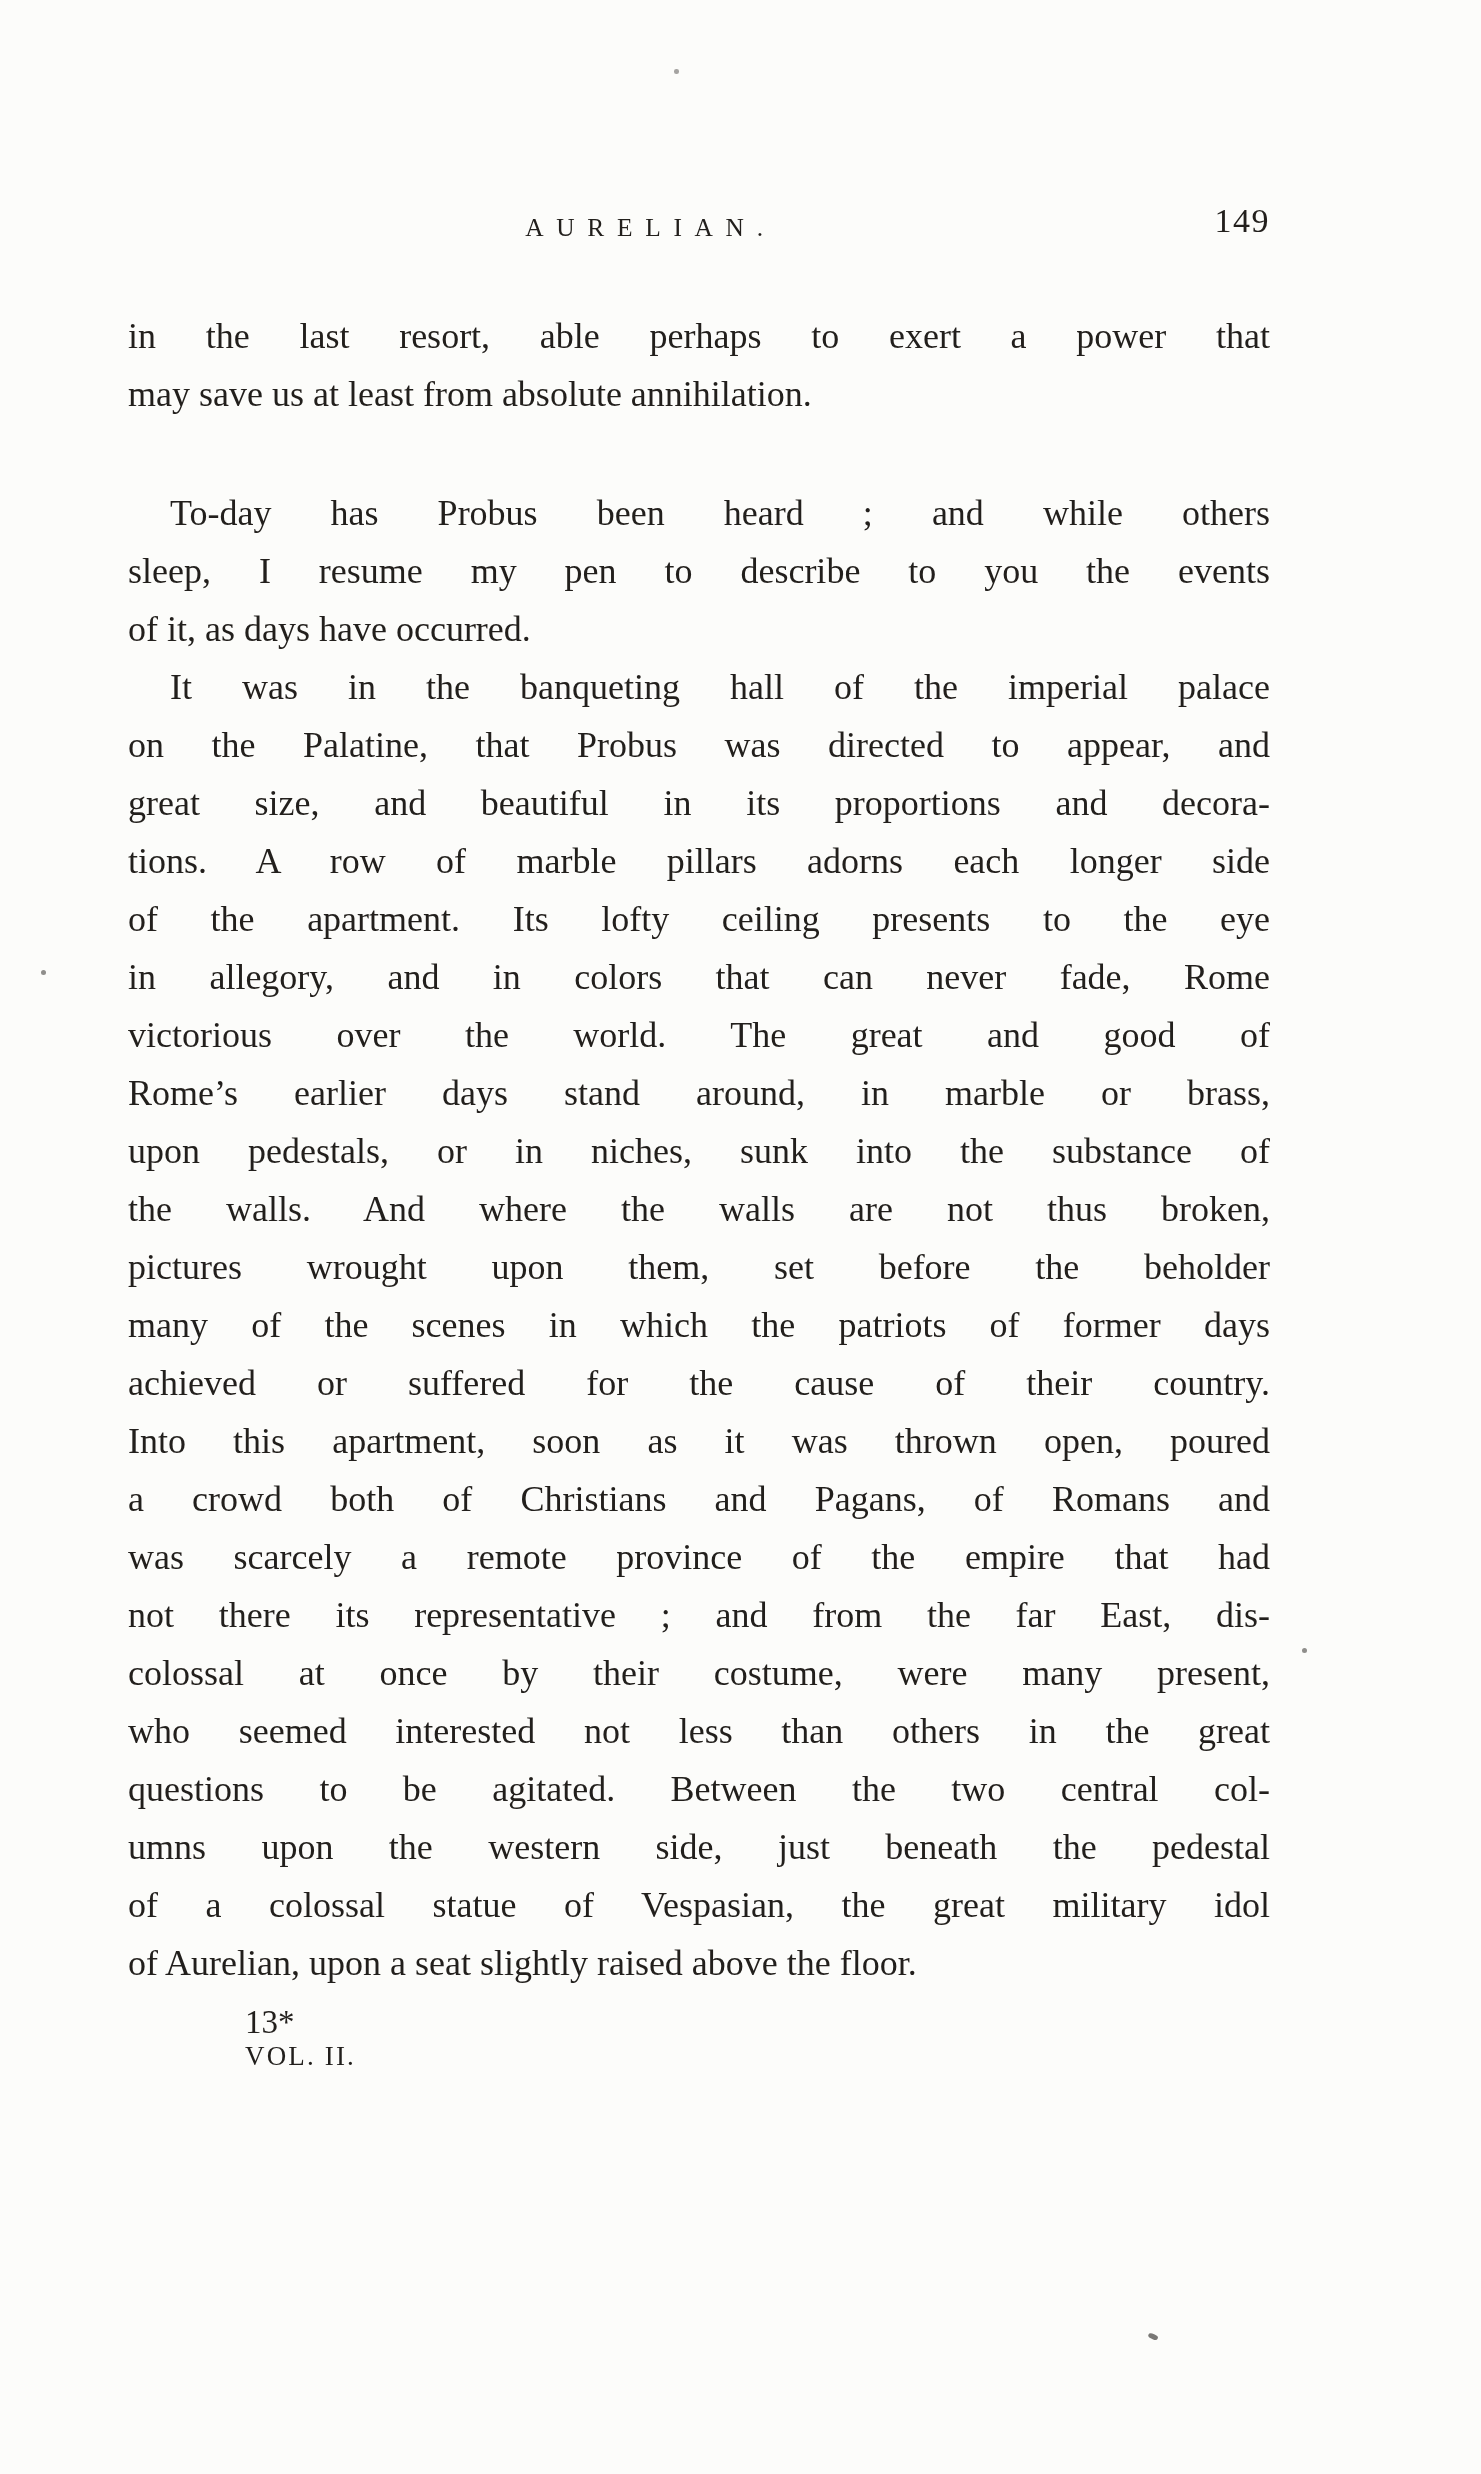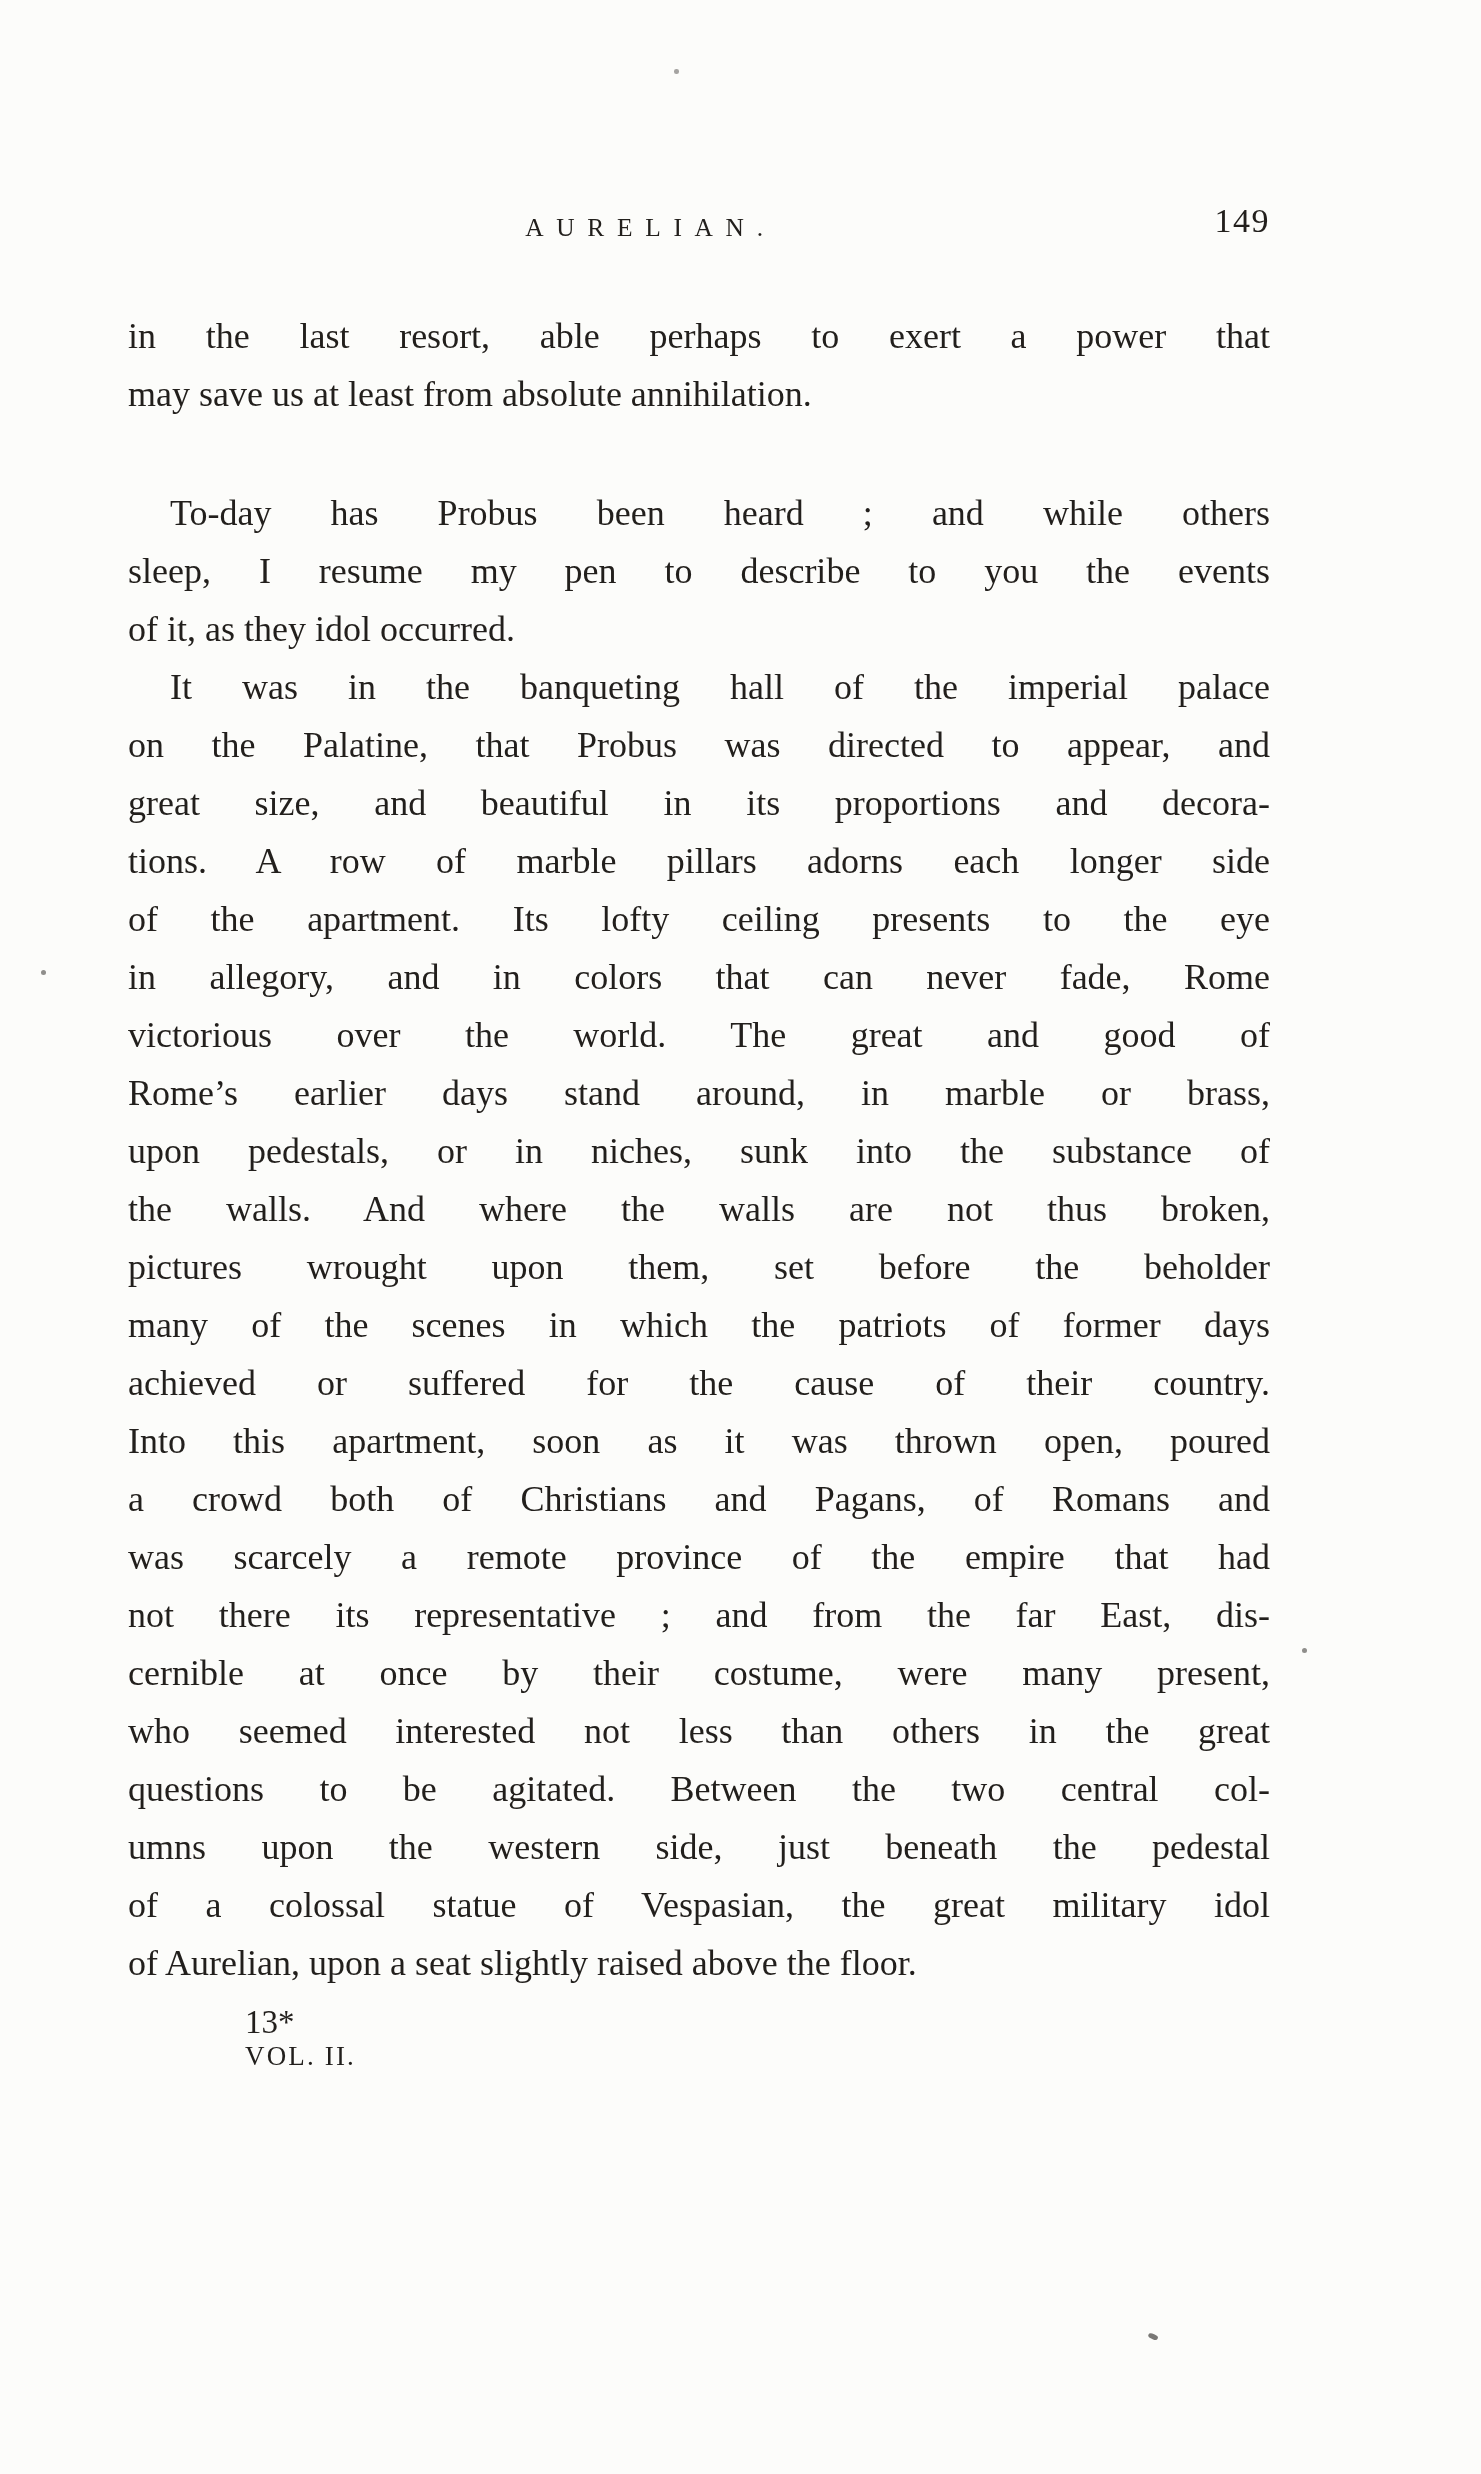--- a/index.html
+++ b/index.html
@@ -92,41 +92,41 @@
   </header>
 
   <main class="body-text">
       <div class="paragraph spaced">
         <div class="line">in the last resort, able perhaps to exert a power that</div>
         <div class="line last">may save us at least from absolute annihilation.</div>
       </div>
       <div class="paragraph">
         <div class="line indent">To-day has Probus been heard ; and while others</div>
         <div class="line">sleep, I resume my pen to describe to you the events</div>
-        <div class="line last">of it, as they idol occurred.</div>
+        <div class="line last">of it, as days have occurred.</div>
       </div>
       <div class="paragraph">
         <div class="line indent">It was in the banqueting hall of the imperial palace</div>
         <div class="line">on the Palatine, that Probus was directed to appear, and</div>
         <div class="line">great size, and beautiful in its proportions and decora-</div>
         <div class="line">tions.  A row of marble pillars adorns each longer side</div>
         <div class="line">of the apartment.  Its lofty ceiling presents to the eye</div>
         <div class="line">in allegory, and in colors that can never fade, Rome</div>
         <div class="line">victorious over the world.  The great and good of</div>
         <div class="line">Rome’s earlier days stand around, in marble or brass,</div>
         <div class="line">upon pedestals, or in niches, sunk into the substance of</div>
         <div class="line">the walls.  And where the walls are not thus broken,</div>
         <div class="line">pictures wrought upon them, set before the beholder</div>
         <div class="line">many of the scenes in which the patriots of former days</div>
         <div class="line">achieved or suffered for the cause of their country.</div>
         <div class="line">Into this apartment, soon as it was thrown open, poured</div>
         <div class="line">a crowd both of Christians and Pagans, of Romans and</div>
         <div class="line">was scarcely a remote province of the empire that had</div>
         <div class="line">not there its representative ; and from the far East, dis-</div>
-        <div class="line">cernible at once by their costume, were many present,</div>
+        <div class="line">colossal at once by their costume, were many present,</div>
         <div class="line">who seemed interested not less than others in the great</div>
         <div class="line">questions to be agitated.  Between the two central col-</div>
         <div class="line">umns upon the western side, just beneath the pedestal</div>
         <div class="line">of a colossal statue of Vespasian, the great military idol</div>
         <div class="line last">of Aurelian, upon a seat slightly raised above the floor.</div>
       </div>
     </main>
 
   <footer class="page-footer">
     <span class="signature-mark">13*</span>

